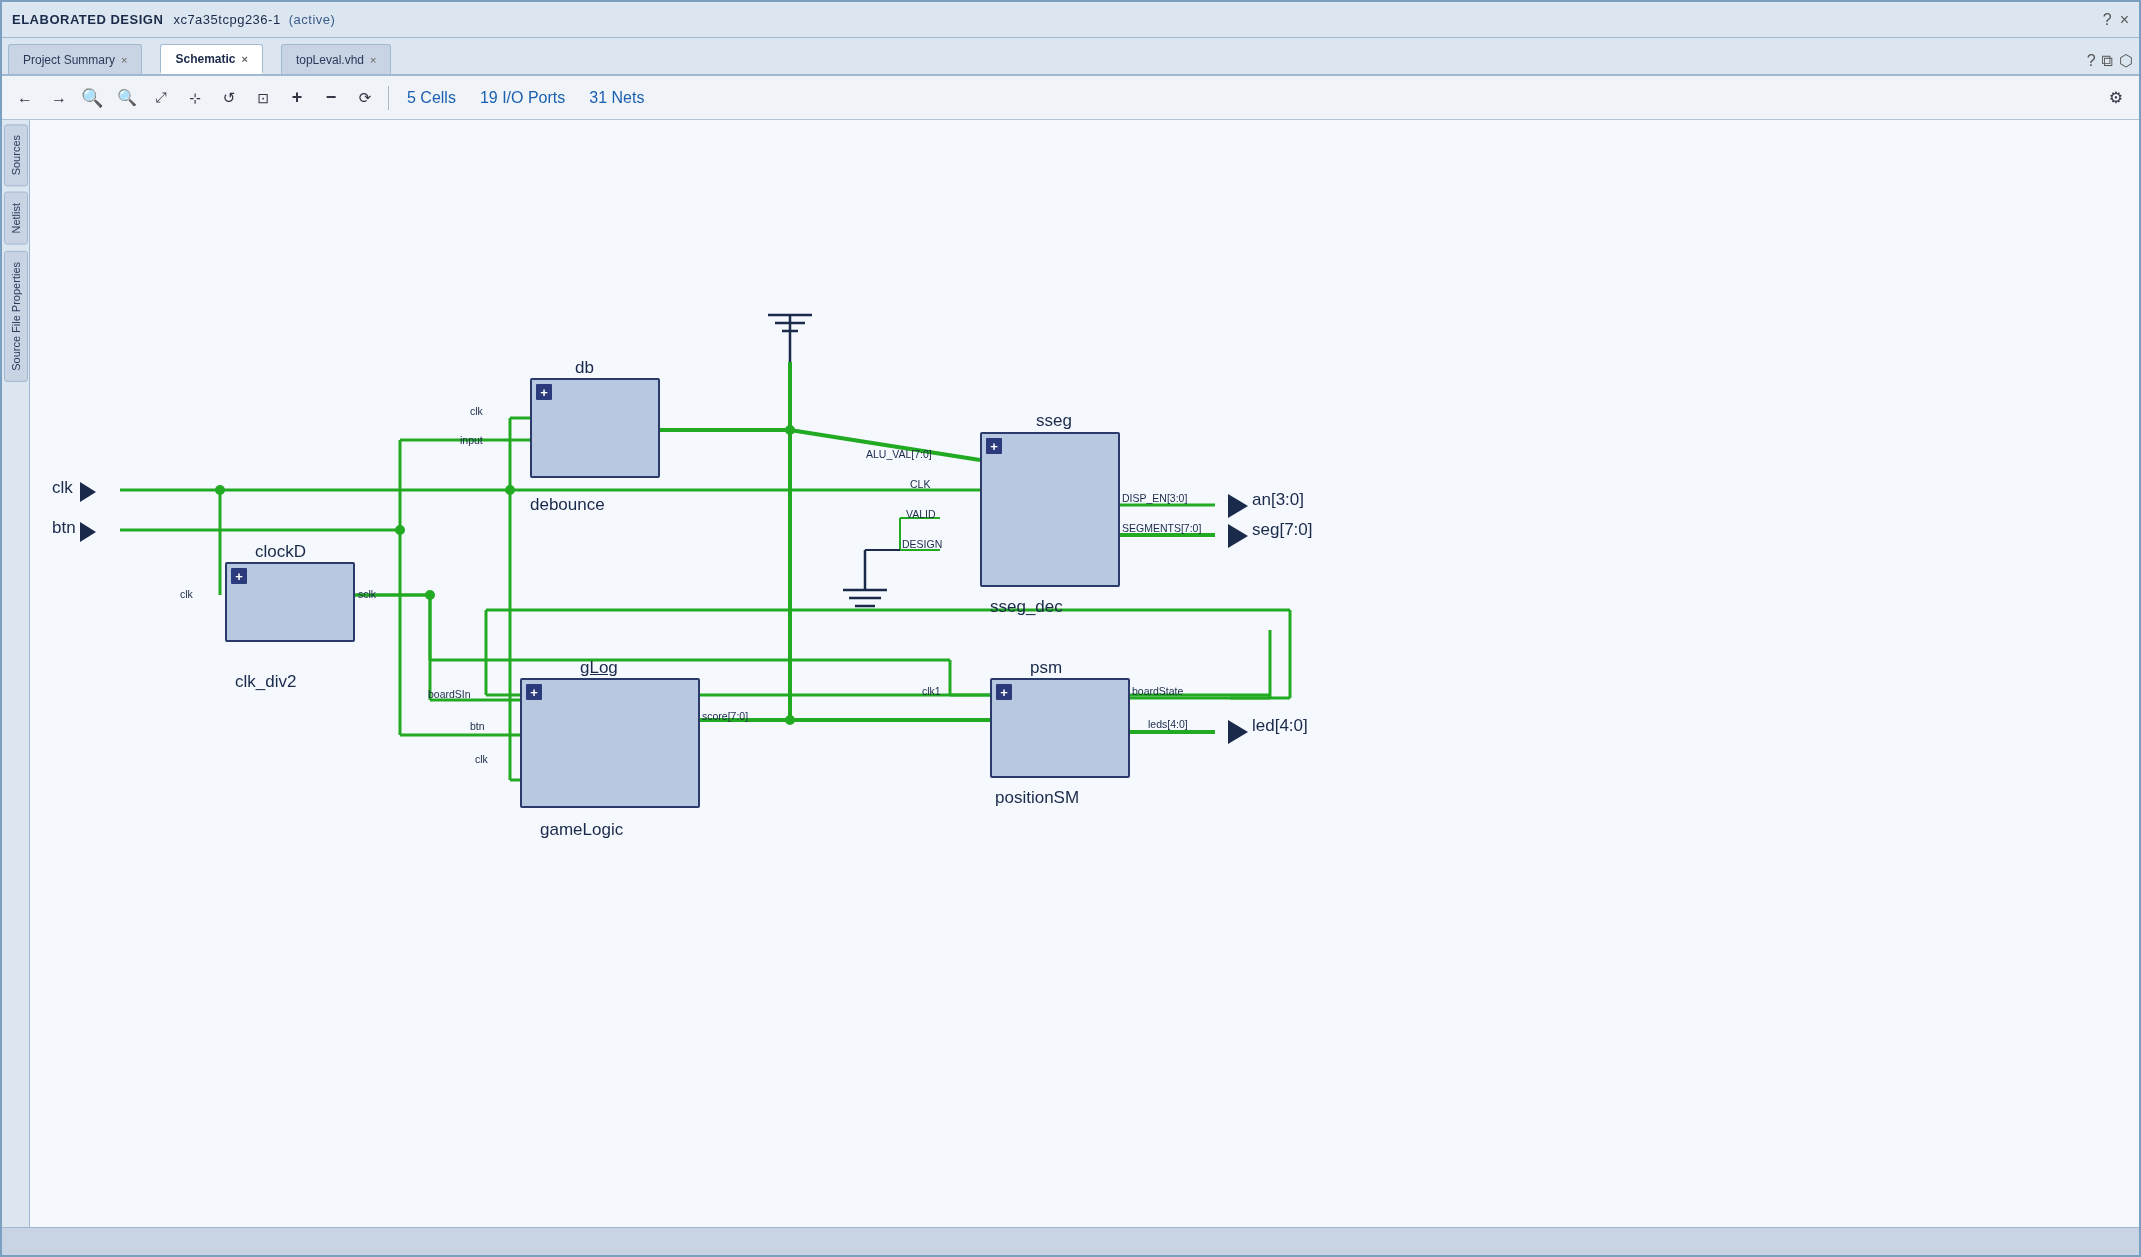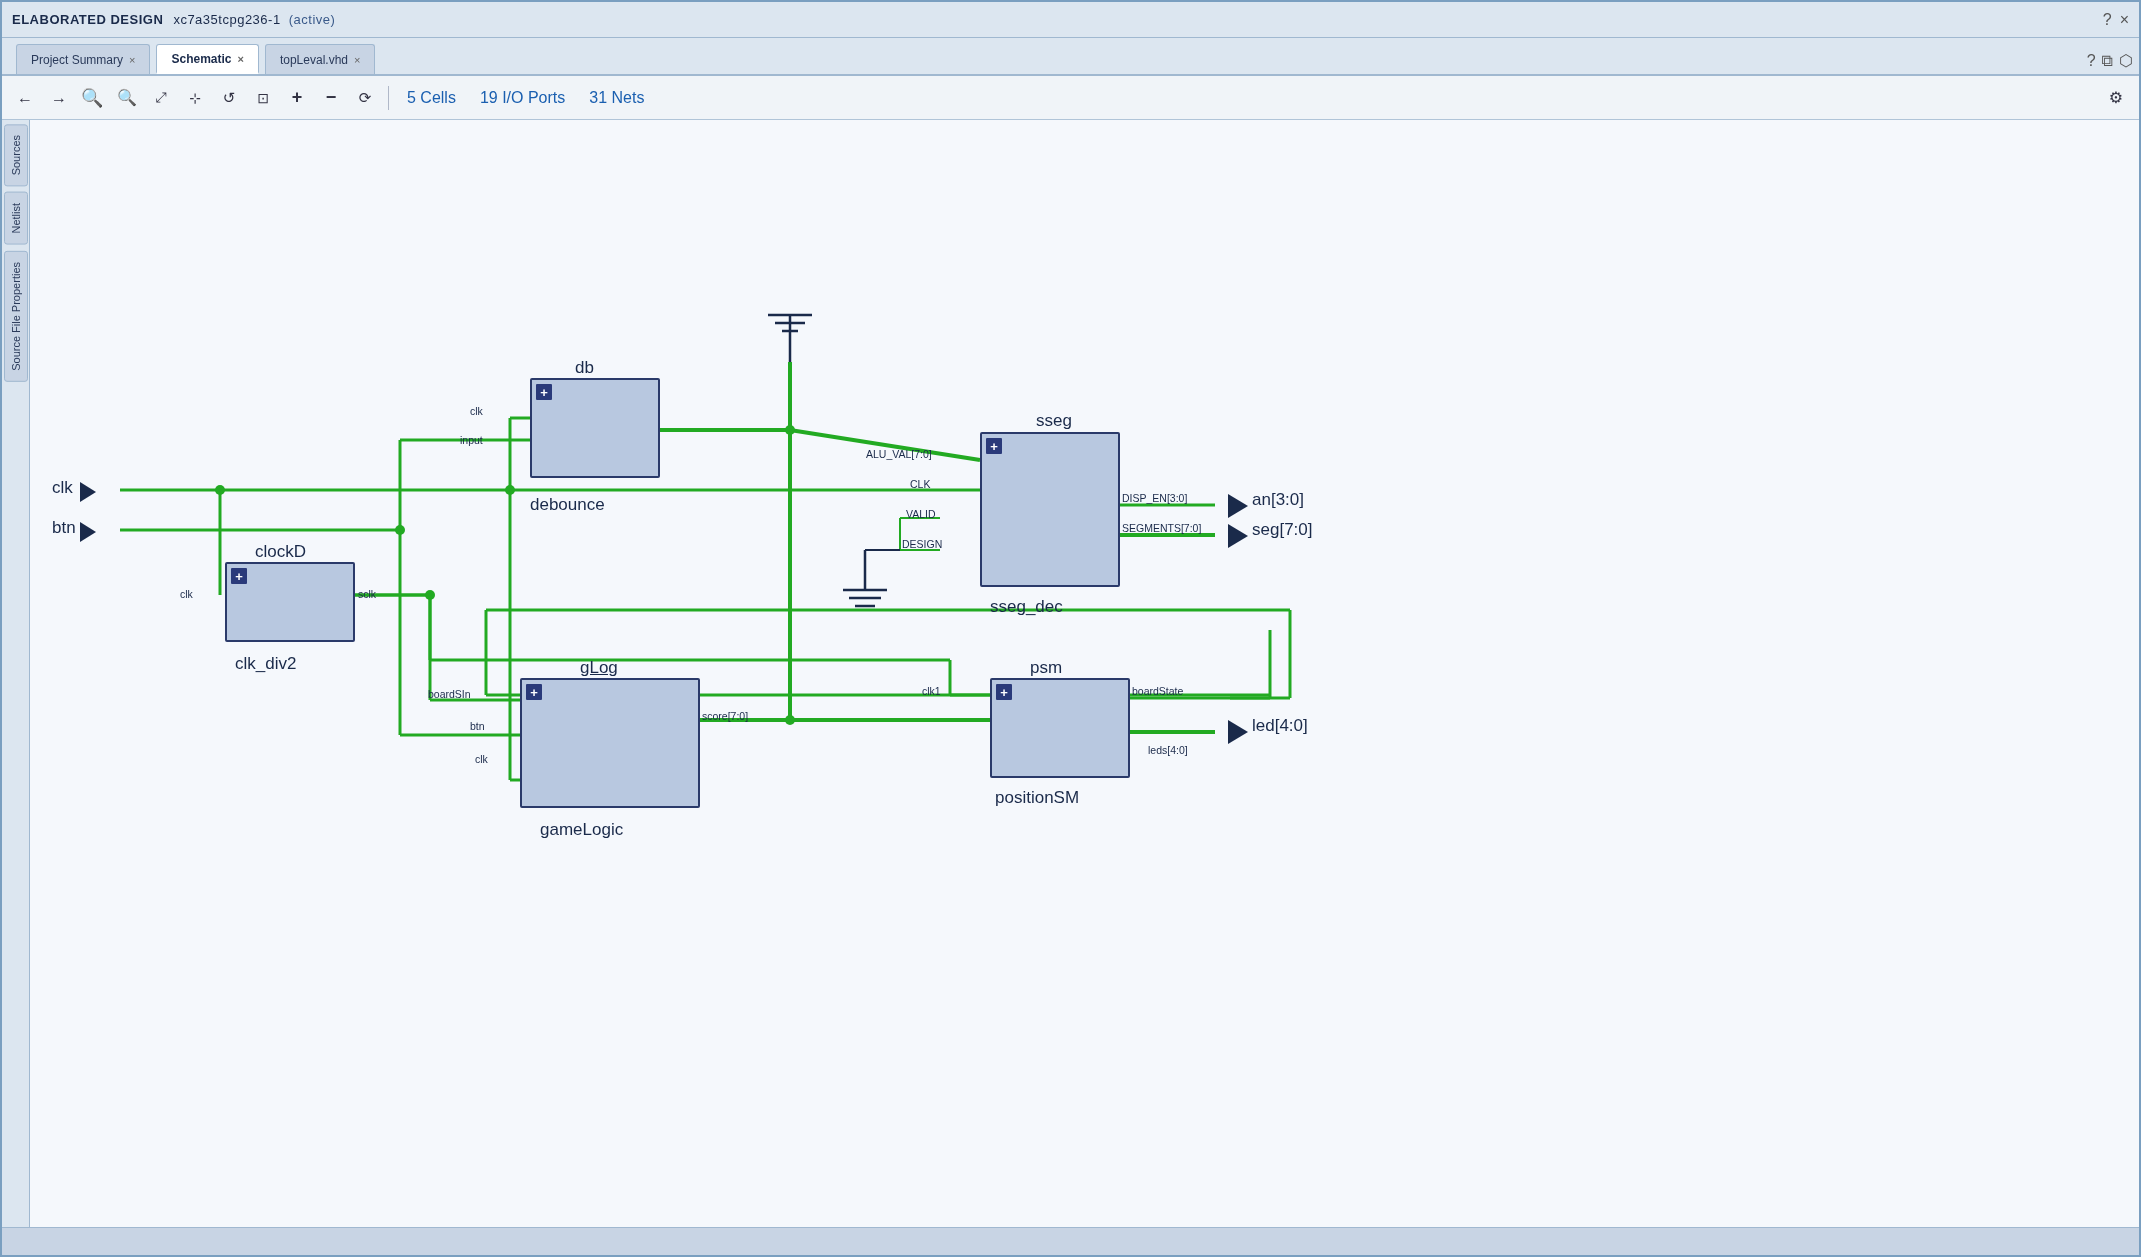--- a/index.html
+++ b/index.html
@@ -50,22 +50,21 @@
       display: flex;
       align-items: flex-end;
       padding: 0 6px;
       height: 38px;
       justify-content: space-between;
     }
 
     .tabs-left {
       display: flex;
       align-items: flex-end;
-      gap: 6px;
-      margin-left: 8px;
+      gap: 18px;
     }
 
     .tab {
       padding: 5px 14px;
       border: 1px solid #a0b8d0;
       border-bottom: none;
       background: #c8d4e4;
       color: #2a3a5a;
       cursor: pointer;
       font-size: 12px;
@@ -412,21 +411,21 @@
       </div>
       <div class="sch-label" style="left:545px; top:238px;">db</div>
       <div class="sch-label" style="left:500px; top:375px;">debounce</div>
       <div class="sch-port-label" style="left:440px; top:285px;">clk</div>
       <div class="sch-port-label" style="left:430px; top:314px;">input</div>
 
       <div class="sch-block" style="left:195px; top:442px; width:130px; height:80px;">
         <div class="sch-block-plus">+</div>
       </div>
       <div class="sch-label" style="left:225px; top:422px;">clockD</div>
-      <div class="sch-label" style="left:205px; top:534px;">clk_div2</div>
+      <div class="sch-label" style="left:205px; top:552px;">clk_div2</div>
       <div class="sch-port-label" style="left:150px; top:468px;">clk</div>
       <div class="sch-port-label" style="left:328px; top:468px;">sclk</div>
 
       <div class="sch-block" style="left:490px; top:558px; width:180px; height:130px;">
         <div class="sch-block-plus">+</div>
       </div>
       <div class="sch-label" style="left:550px; top:538px;text-decoration:underline;">gLog</div>
       <div class="sch-label" style="left:510px; top:700px;">gameLogic</div>
       <div class="sch-port-label" style="left:398px; top:568px;">boardSIn</div>
       <div class="sch-port-label" style="left:440px; top:600px;">btn</div>
@@ -445,21 +444,21 @@
       <div class="sch-port-label" style="left:1092px; top:372px;">DISP_EN[3:0]</div>
       <div class="sch-port-label" style="left:1092px; top:402px;">SEGMENTS[7:0]</div>
 
       <div class="sch-block" style="left:960px; top:558px; width:140px; height:100px;">
         <div class="sch-block-plus">+</div>
       </div>
       <div class="sch-label" style="left:1000px; top:538px;">psm</div>
       <div class="sch-label" style="left:965px; top:668px;">positionSM</div>
       <div class="sch-port-label" style="left:892px; top:565px;">clk1</div>
       <div class="sch-port-label" style="left:1102px; top:565px;">boardState</div>
-      <div class="sch-port-label" style="left:1102px; top:624px;padding-left:16px;">leds[4:0]</div>
+      <div class="sch-port-label" style="left:1102px; top:598px;padding-left:16px;">leds[4:0]</div>
 
       <div style="position:absolute; left:1198px; top:374px;">
         <div style="width:0;height:0;border-top:12px solid transparent;border-bottom:12px solid transparent;border-left:20px solid #1a2a4a;"></div>
       </div>
       <div class="sch-label" style="left:1222px; top:370px;">an[3:0]</div>
 
       <div style="position:absolute; left:1198px; top:404px;">
         <div style="width:0;height:0;border-top:12px solid transparent;border-bottom:12px solid transparent;border-left:20px solid #1a2a4a;"></div>
       </div>
       <div class="sch-label" style="left:1222px; top:400px;">seg[7:0]</div>

